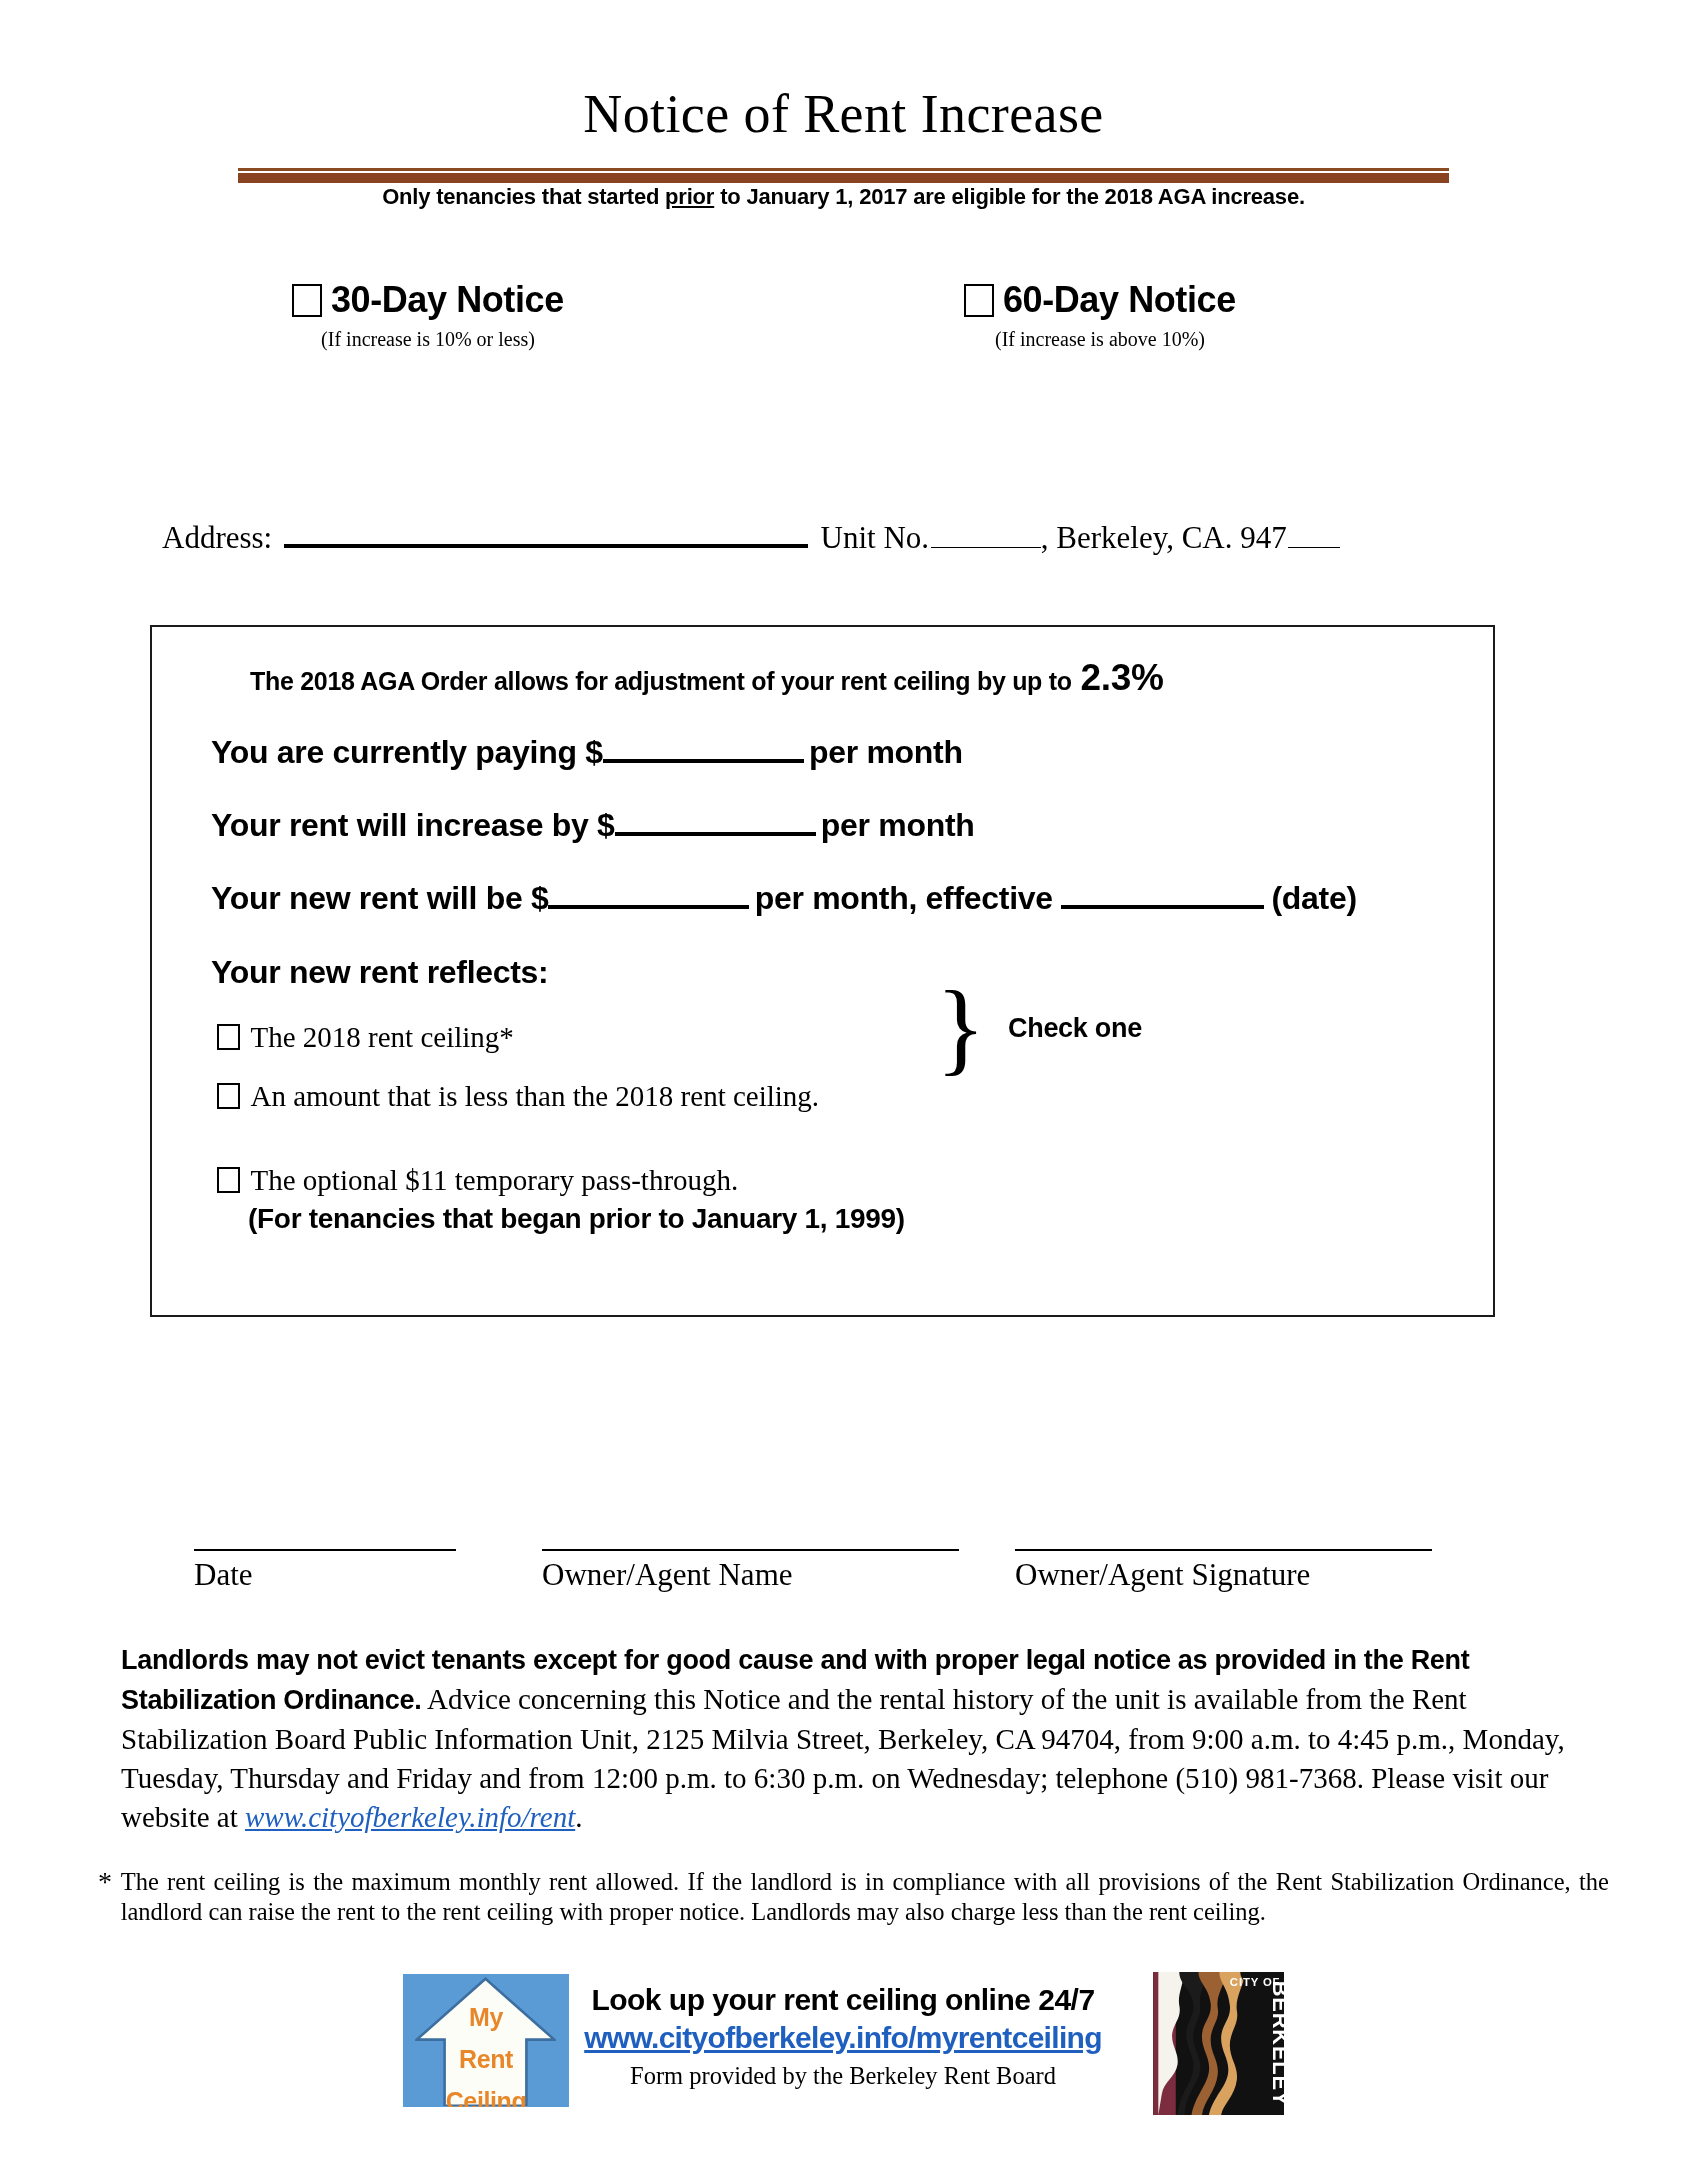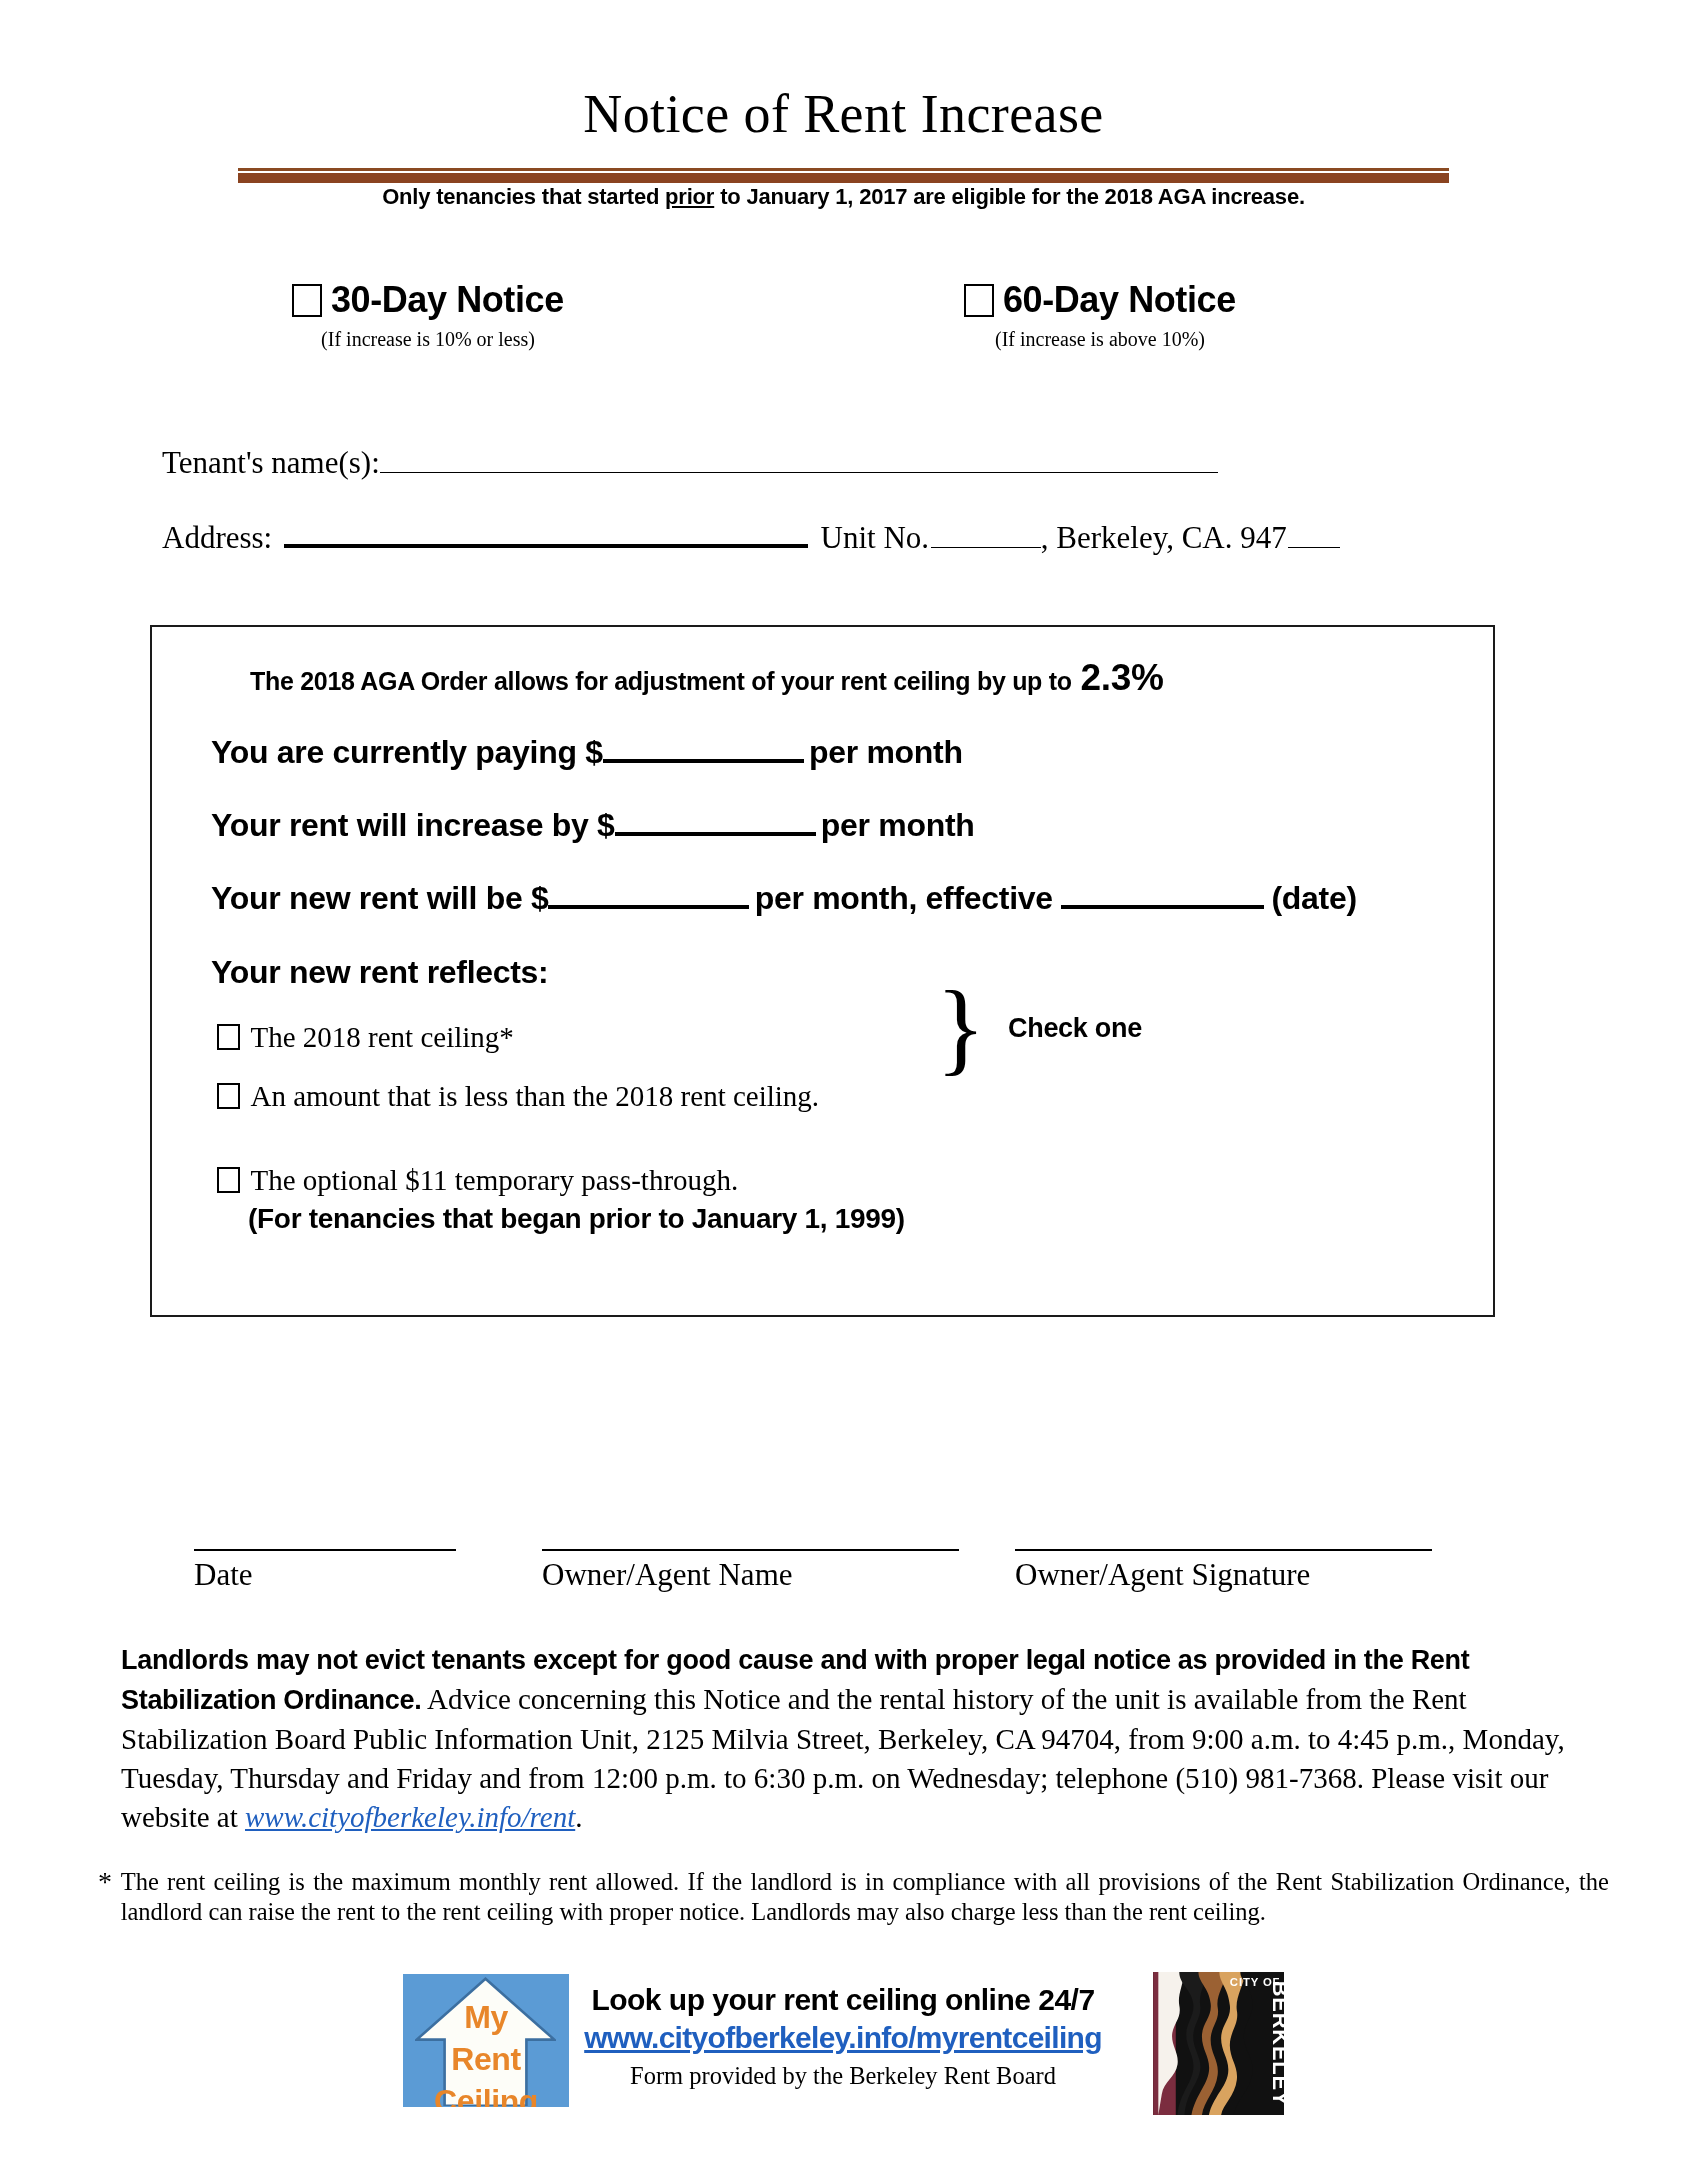--- a/index.html
+++ b/index.html
@@ -353,21 +353,21 @@
     flex-direction: column;
     align-items: center;
     justify-content: center;
     gap: 0px;
     padding-top: 21px;
   }
   .mrc-text span {
     font-family: "Liberation Sans", "DejaVu Sans", sans-serif;
     font-weight: bold;
     color: #e8862a;
-    font-size: 32px;
+    font-size: 25px;
     line-height: 26px;
     letter-spacing: -0.4px;
     margin-top: 16px;
   }
 
   
   .footer-center {
     position: absolute;
     left: 524px;
     top: 8.7px;
@@ -439,24 +439,20 @@
     <div class="notice-opt right">
       <div class="notice-head">
         <span class="cbox-lg"></span>
         <span class="notice-label">60-Day Notice</span>
       </div>
       <div class="notice-sub">(If increase is above 10%)</div>
     </div>
 
   </div>
 
-  <div class="field-tenant">
-    <span>Tenant's name(s):</span>
-    <span class="ln ln-tenant"></span>
-  </div>
 
   <div class="field-address">
     <span>Address:</span>
     <span class="ln ln-thick ln-address"></span>
     <span>Unit No.</span>
     <span class="ln ln-unit"></span>
     <span>, Berkeley, CA. 947</span>
     <span class="ln ln-zip"></span>
   </div>
 

